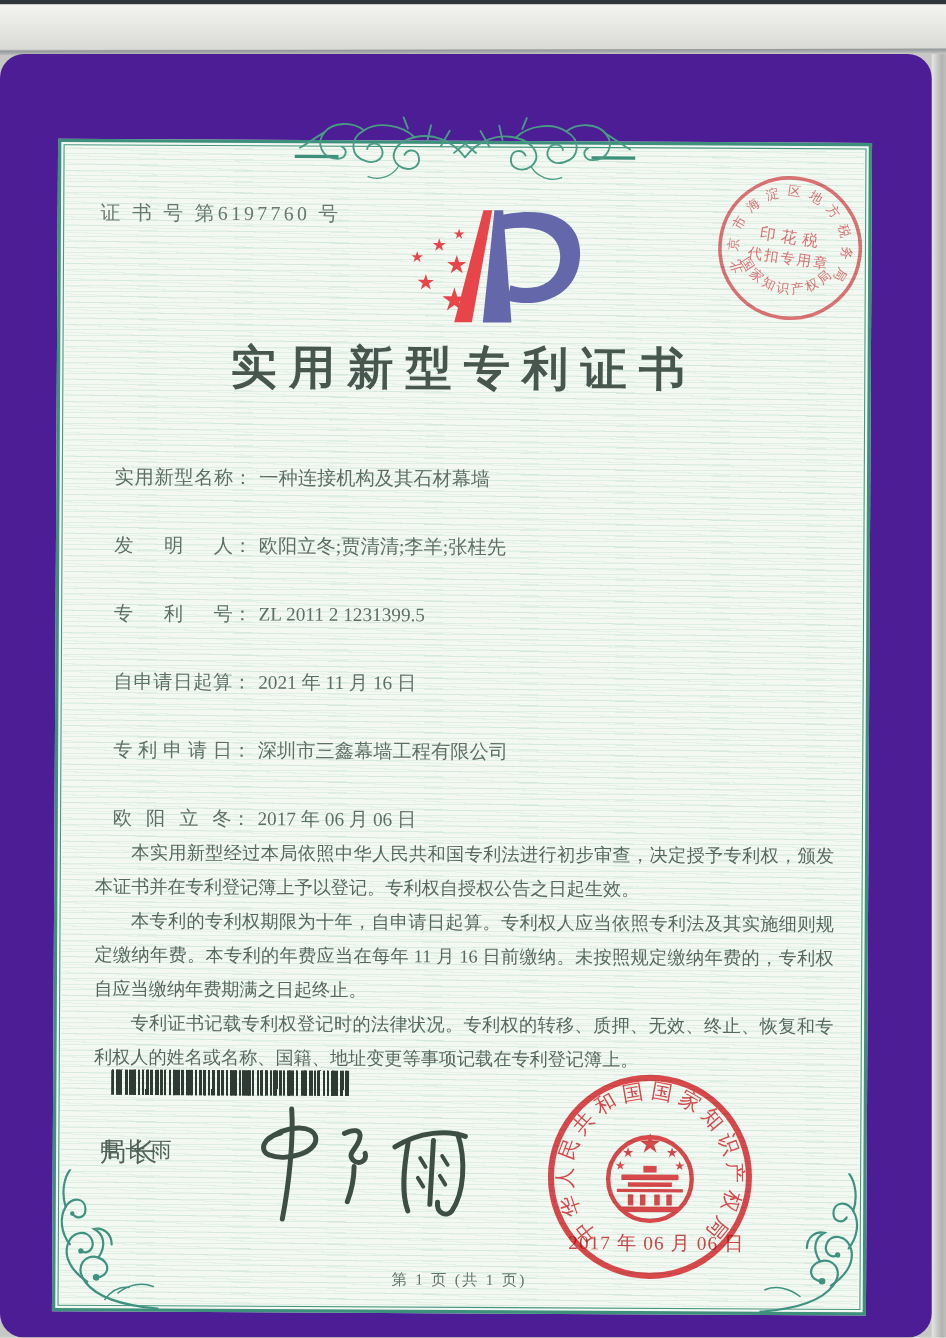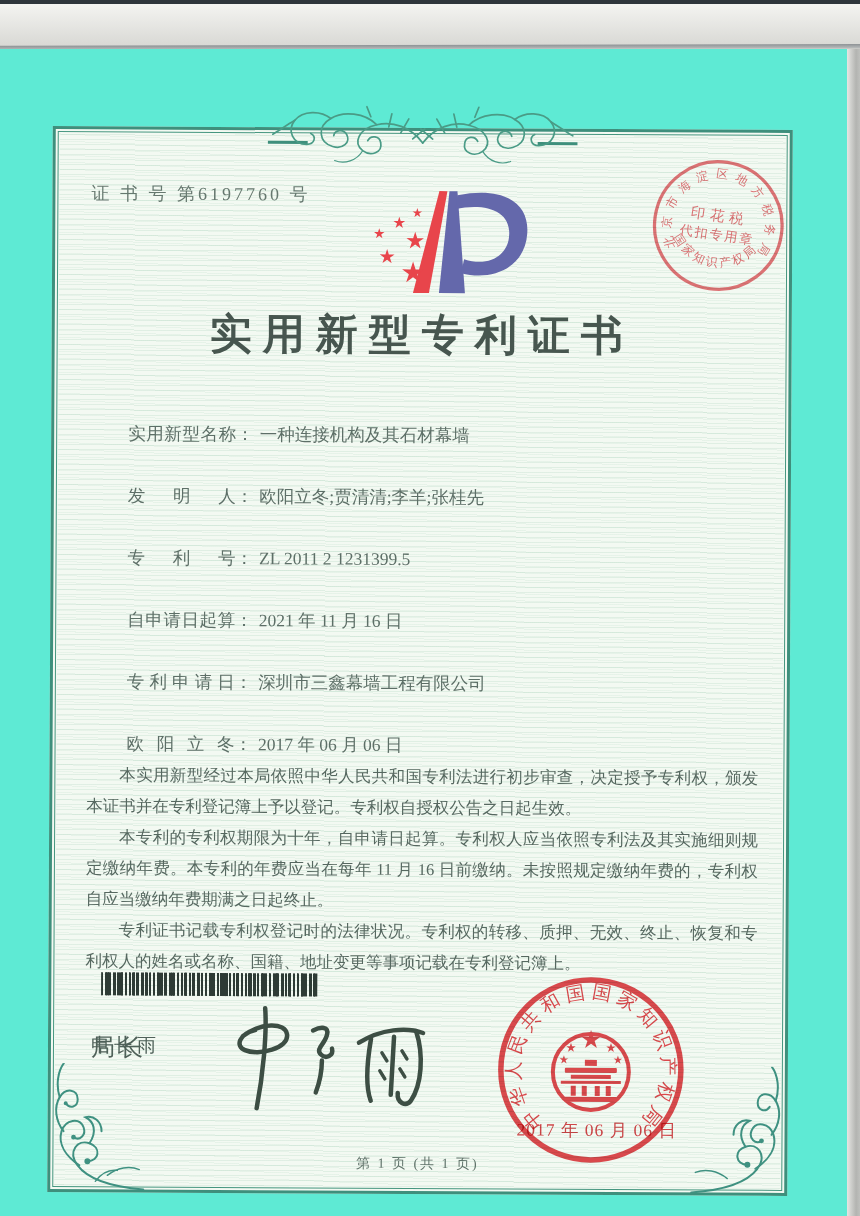--- a/index.html
+++ b/index.html
@@ -4,21 +4,21 @@
 <style>
   html,body{margin:0;padding:0;}
   body{
     width:860px;height:1216px;overflow:hidden;position:relative;
     background:#c7c8c5;
     font-family:"Liberation Serif","DejaVu Serif",serif;
   }
   .scan-top-dark{position:absolute;left:0;top:0;width:100%;height:4px;background:#2f363b;}
   .scan-top-band{position:absolute;left:0;top:4px;width:100%;height:41px;background:linear-gradient(#f4f4f1,#d9d9d5);}
   .scan-top-edge{position:absolute;left:0;top:45px;width:100%;height:4px;background:linear-gradient(#8e9396,#b9bcbc);transform:rotate(-0.12deg);}
-  .paper{position:absolute;left:0;top:49px;right:13px;bottom:0;background:#5eead4;}
+  .paper{position:absolute;left:0;top:49px;right:13px;bottom:0;background:#4c1d95;border-radius:22px;}
   .scan-right{position:absolute;top:49px;right:0;width:13px;bottom:0;background:linear-gradient(90deg,#e6e6e3,#b3b4b1 70%,#bfc0bd);}
 
   .frame{
     position:absolute;left:50px;top:79px;width:734px;height:1060px;
     border:3px solid #3e8f7c;background:#f3f9f2;
     transform:rotate(0.3deg);transform-origin:50% 50%;
   }
   .frame-inner{position:absolute;inset:2px;border:1px solid #45967f;pointer-events:none;}
   .frame-bg{
     position:absolute;inset:4px;
@@ -36,21 +36,21 @@
   .logo{position:absolute;left:288px;top:50px;width:212px;height:130px;}
   .tax-stamp{position:absolute;left:588px;top:18px;width:150px;height:150px;opacity:.92;mix-blend-mode:multiply;}
 
   .title{
     position:absolute;left:0;top:176px;width:100%;text-align:center;
     font-size:42px;font-weight:600;color:#47564f;letter-spacing:11px;
   }
 
   .fields{position:absolute;left:50px;top:292px;width:650px;}
   .field-row{position:absolute;left:0;font-size:17.5px;color:#5d6f67;white-space:nowrap;}
-  .field-row .flabel{display:inline-block;width:108px;text-align:justify;text-align-last:justify;margin-left:24px;}
+  .field-row .flabel{display:inline-block;width:108px;text-align:justify;text-align-last:justify;}
   .field-row .fcolon{display:inline-block;margin-right:6px;}
   .fr0{top:0;} .fr1{top:62px;} .fr2{top:124px;} .fr3{top:186px;} .fr4{top:248px;} .fr5{top:310px;}
 
   .body-text{position:absolute;left:34px;top:630px;width:672px;color:#566860;font-size:16.5px;line-height:31px;text-align:justify;}
   .body-text p{margin:0;text-indent:2em;}
 
   .barcode{
     position:absolute;left:50px;top:843px;width:216px;height:23px;
     background:
       repeating-linear-gradient(90deg,#2e3b35 0 2px,transparent 2px 4px),

